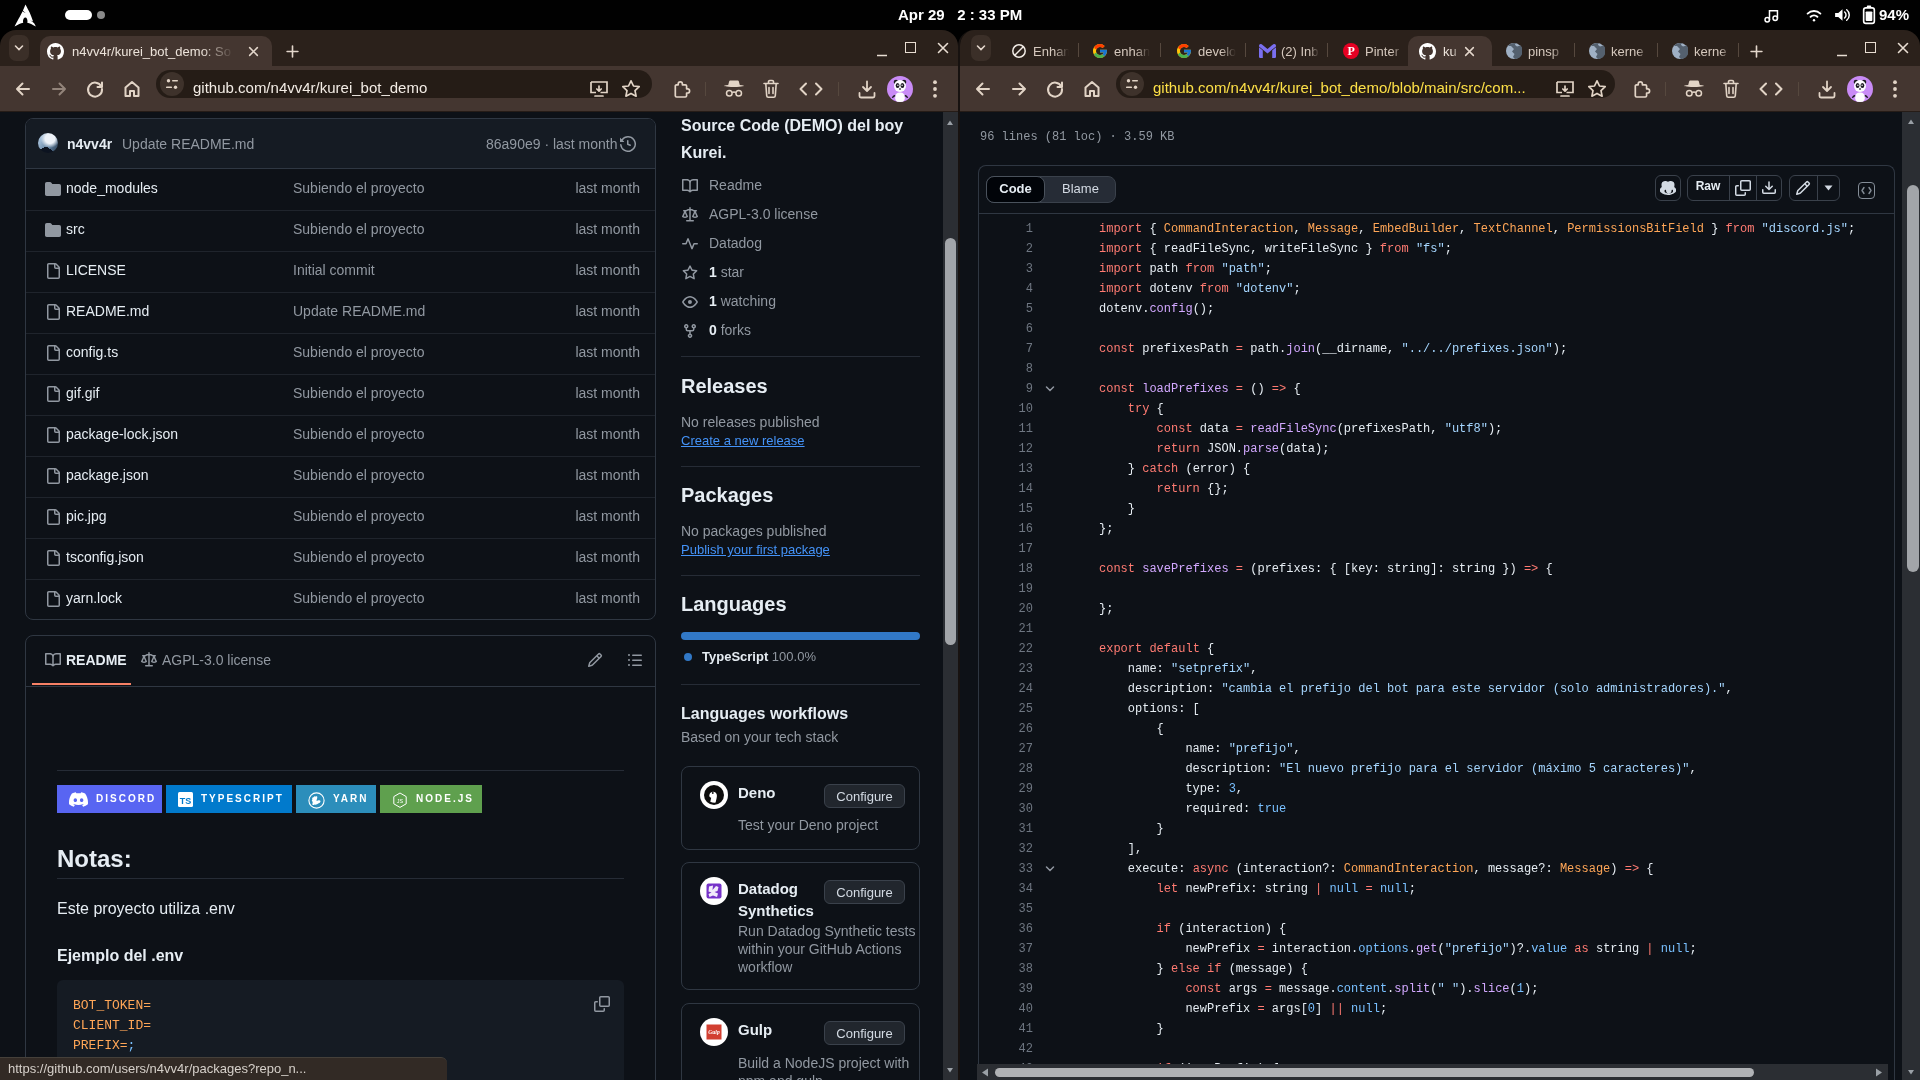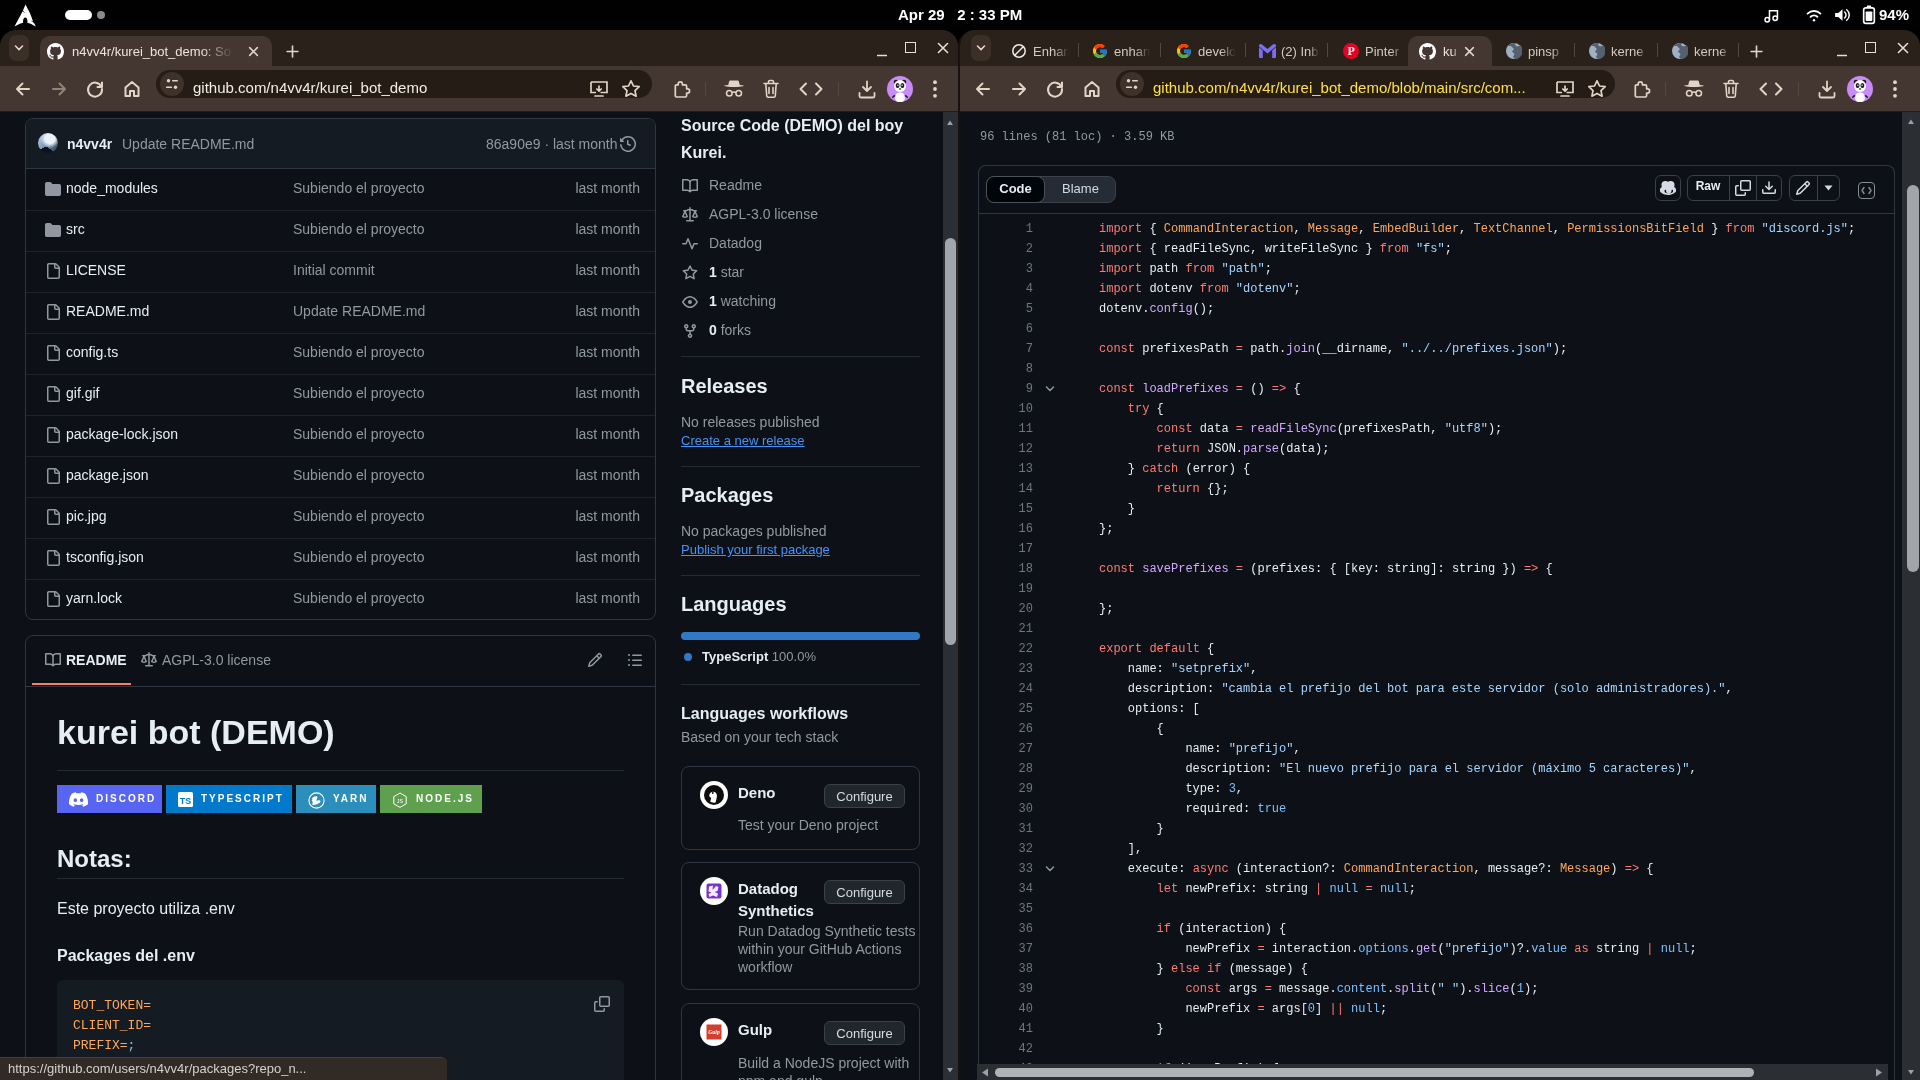--- a/index.html
+++ b/index.html
@@ -371,21 +371,20 @@
       </svg>
     <div class="abs gh muted" style="left:162px;top:540px">AGPL-3.0 license</div>
     <svg class="abs" style="left:587px;top:540px" width="16" height="16" viewBox="0 0 16 16" fill="#9198a1">
         <path d="M11.013 1.427a1.75 1.75 0 0 1 2.474 0l1.086 1.086a1.75 1.75 0 0 1 0 2.474l-8.61 8.61c-.21.21-.47.364-.756.445l-3.251.93a.75.75 0 0 1-.927-.928l.929-3.25c.081-.286.235-.547.445-.758l8.61-8.61Zm.176 4.823L9.75 4.81l-6.286 6.287a.253.253 0 0 0-.064.108l-.558 1.953 1.953-.558a.253.253 0 0 0 .108-.064Zm1.238-3.763a.25.25 0 0 0-.354 0L10.811 3.75l1.439 1.44 1.263-1.263a.25.25 0 0 0 0-.354Z"></path>
       </svg>
     <svg class="abs" style="left:627px;top:540px" width="16" height="16" viewBox="0 0 16 16" fill="#9198a1">
         <path d="M5.75 2.5h8.5a.75.75 0 0 1 0 1.5h-8.5a.75.75 0 0 1 0-1.5Zm0 5h8.5a.75.75 0 0 1 0 1.5h-8.5a.75.75 0 0 1 0-1.5Zm0 5h8.5a.75.75 0 0 1 0 1.5h-8.5a.75.75 0 0 1 0-1.5ZM2 14a1 1 0 1 1 0-2 1 1 0 0 1 0 2Zm1-6a1 1 0 1 1-2 0 1 1 0 0 1 2 0ZM2 4a1 1 0 1 1 0-2 1 1 0 0 1 0 2Z"></path>
       </svg>
     <div class="hr" style="left:26px;top:574px;width:629px;background:#2f3742"></div>
 
-    <div class="abs gh" style="left:57px;top:601px;font-weight:bold;font-size:34px">kurei bot (DEMO)</div>
     <div class="hr" style="left:57px;top:658px;width:567px"></div>
     <div id="badges">
 <div class="abs" style="left:57px;top:673px;width:105px;height:28px;background:#5865F2"></div>
 <div class="abs" style="left:69px;top:680px">
           <svg width="19" height="15" viewBox="0 0 127.14 96.36" fill="#fff">
             <path d="M107.7,8.07A105.15,105.15,0,0,0,81.47,0a72.06,72.06,0,0,0-3.36,6.83A97.68,97.68,0,0,0,49,6.83,72.37,72.37,0,0,0,45.64,0,105.89,105.89,0,0,0,19.39,8.09C2.79,32.65-1.71,56.6.54,80.21h0A105.73,105.73,0,0,0,32.71,96.36,77.7,77.7,0,0,0,39.6,85.25a68.42,68.42,0,0,1-10.85-5.18c.91-.66,1.8-1.34,2.66-2a75.57,75.57,0,0,0,64.32,0c.87.71,1.76,1.39,2.66,2a68.68,68.68,0,0,1-10.87,5.19,77,77,0,0,0,6.89,11.1A105.25,105.25,0,0,0,126.6,80.22h0C129.24,52.84,122.09,29.11,107.7,8.07ZM42.45,65.69C36.18,65.69,31,60,31,53s5-12.74,11.43-12.74S54,46,53.89,53,48.84,65.69,42.45,65.69Zm42.24,0C78.41,65.69,73.25,60,73.25,53s5-12.74,11.44-12.74S96.23,46,96.12,53,91.08,65.69,84.69,65.69Z"></path>
           </svg>
         </div>
 <div class="abs" style="left:96px;top:681px;font-size:10px;font-weight:bold;letter-spacing:2px;color:#fff">DISCORD</div>
 <div class="abs" style="left:166px;top:673px;width:126px;height:28px;background:#017acc"></div>
@@ -409,21 +408,21 @@
           <svg width="16" height="17" viewBox="0 0 16 17" fill="none" stroke="#fff" stroke-width="1">
             <path d="M8 1l6.2 3.6v7.2L8 15.4 1.8 11.8V4.6z"></path>
             <text x="8" y="11" text-anchor="middle" font-family="Liberation Sans,sans-serif" font-size="5.5" fill="#fff" stroke="none">JS</text>
           </svg>
         </div>
 <div class="abs" style="left:416px;top:681px;font-size:10px;font-weight:bold;letter-spacing:2px;color:#fff">NODE.JS</div>
 </div>
     <div class="abs gh" style="left:57px;top:733px;font-weight:bold;font-size:24px">Notas:</div>
     <div class="hr" style="left:57px;top:766px;width:567px"></div>
     <div class="abs gh" style="left:57px;top:788px;font-size:16px">Este proyecto utiliza .env</div>
-    <div class="abs gh" style="left:57px;top:835px;font-weight:bold;font-size:16px">Packages del .env</div>
+    <div class="abs gh" style="left:57px;top:835px;font-weight:bold;font-size:16px">Ejemplo del .env</div>
     <div class="abs" style="left:57px;top:868px;width:567px;height:115px;background:#151b23;border-radius:6px"></div>
     <div class="abs mono" style="left:73px;top:884px;font-size:13px;line-height:20px;color:#ffa657;white-space:pre">BOT_TOKEN=
 CLIENT_ID=
 PREFIX=<span style="color:#79c0ff">;</span></div>
     <svg class="abs" style="left:594px;top:884px" width="16" height="16" viewBox="0 0 16 16" fill="#9198a1">
         <path d="M0 6.75C0 5.784.784 5 1.75 5h1.5a.75.75 0 0 1 0 1.5h-1.5a.25.25 0 0 0-.25.25v7.5c0 .138.112.25.25.25h7.5a.25.25 0 0 0 .25-.25v-1.5a.75.75 0 0 1 1.5 0v1.5A1.75 1.75 0 0 1 9.25 16h-7.5A1.75 1.75 0 0 1 0 14.25Zm5-5C5 .784 5.784 0 6.75 0h7.5C15.216 0 16 .784 16 1.75v7.5A1.75 1.75 0 0 1 14.25 11h-7.5A1.75 1.75 0 0 1 5 9.25Zm1.75-.25a.25.25 0 0 0-.25.25v7.5c0 .138.112.25.25.25h7.5a.25.25 0 0 0 .25-.25v-7.5a.25.25 0 0 0-.25-.25Z"></path>
       </svg>
 
     <div class="abs" style="left:943px;top:0;width:15px;height:968px;background:#2b2e33"></div>
     <svg class="abs" style="left:946px;top:7px" width="8" height="8" viewBox="0 0 8 8" fill="#9aa0a6">

